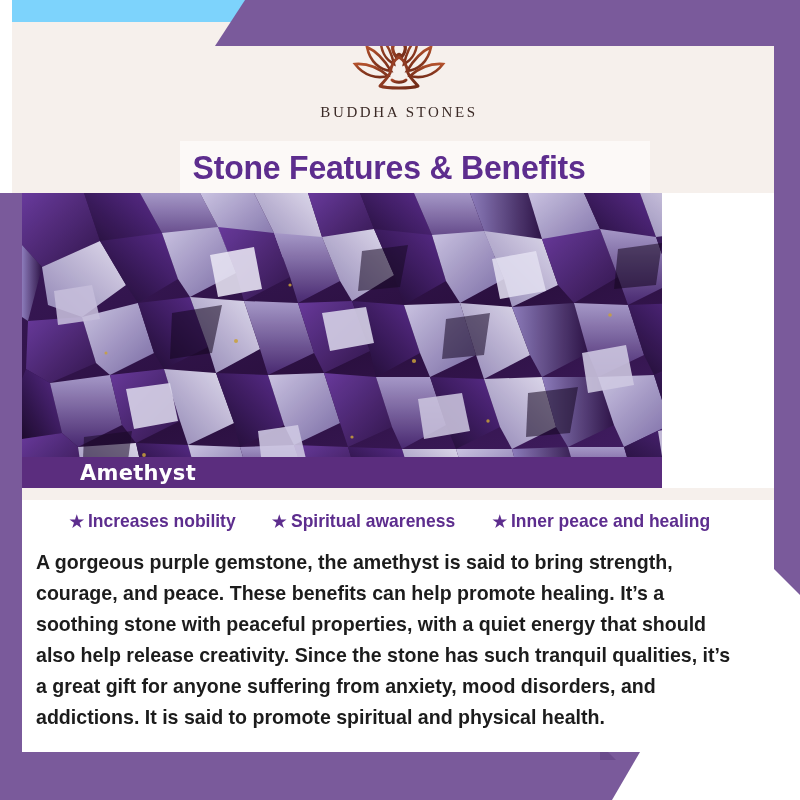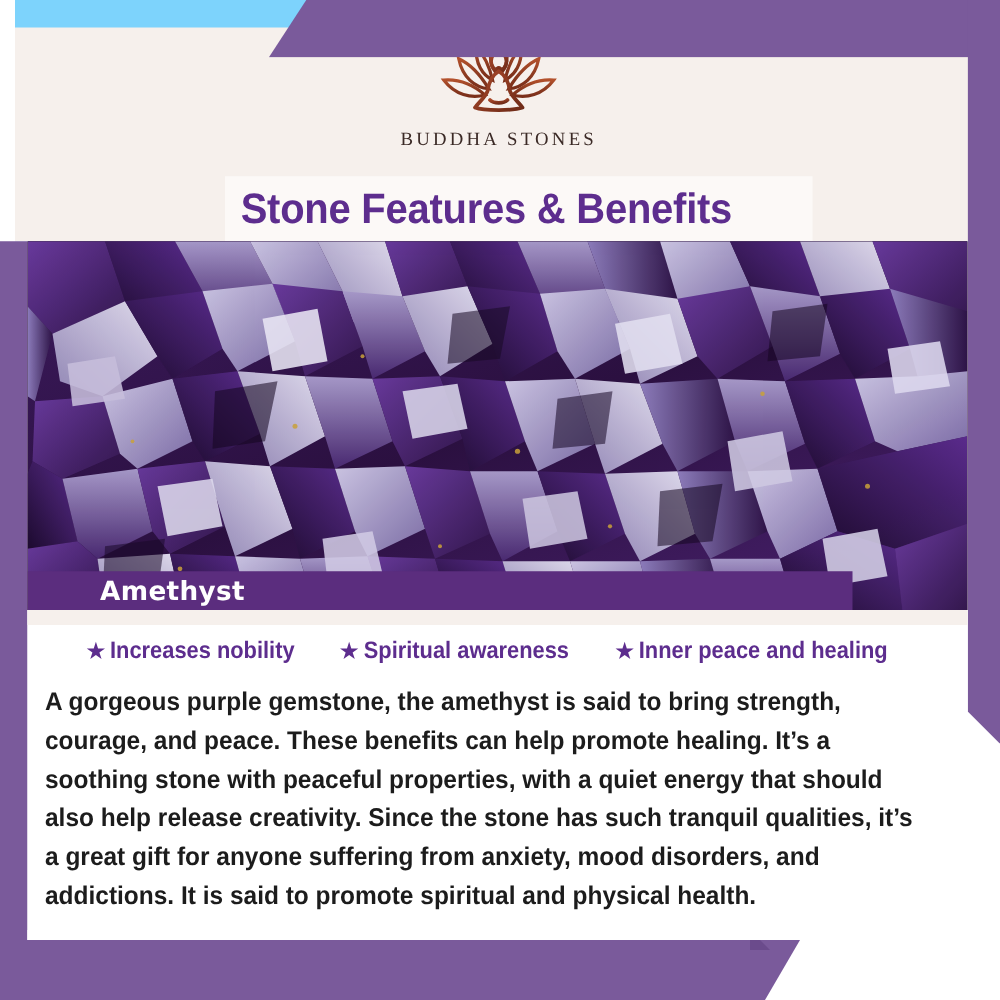--- a/index.html
+++ b/index.html
@@ -125,21 +125,21 @@
     letter-spacing: -0.2px;
     transform: scaleX(0.94);
     white-space: nowrap;
   }
 
   
   .photo-band {
     position: absolute;
     top: 193px;
     left: 22px;
-    width: 752px;
+    width: 640px;
     height: 295px;
     overflow: hidden;
     background: #2a1138;
   }
   .photo-band svg {
     display: block;
     width: 752px;
     height: 295px;
   }
 

